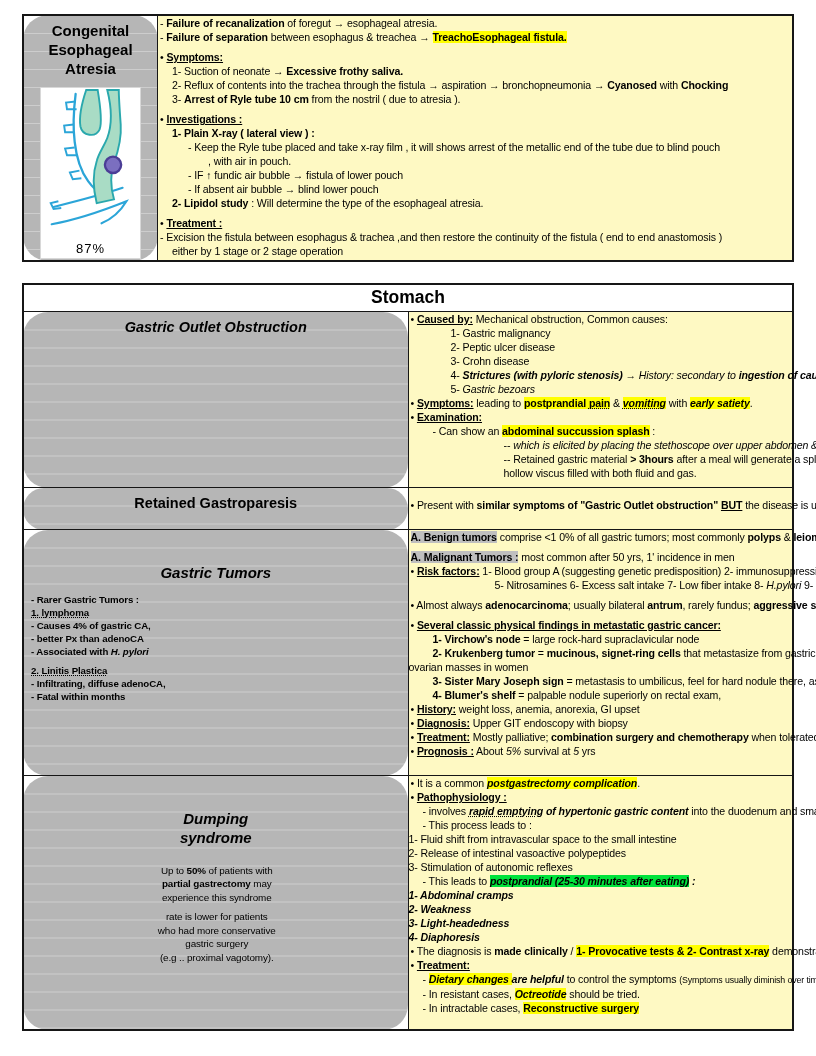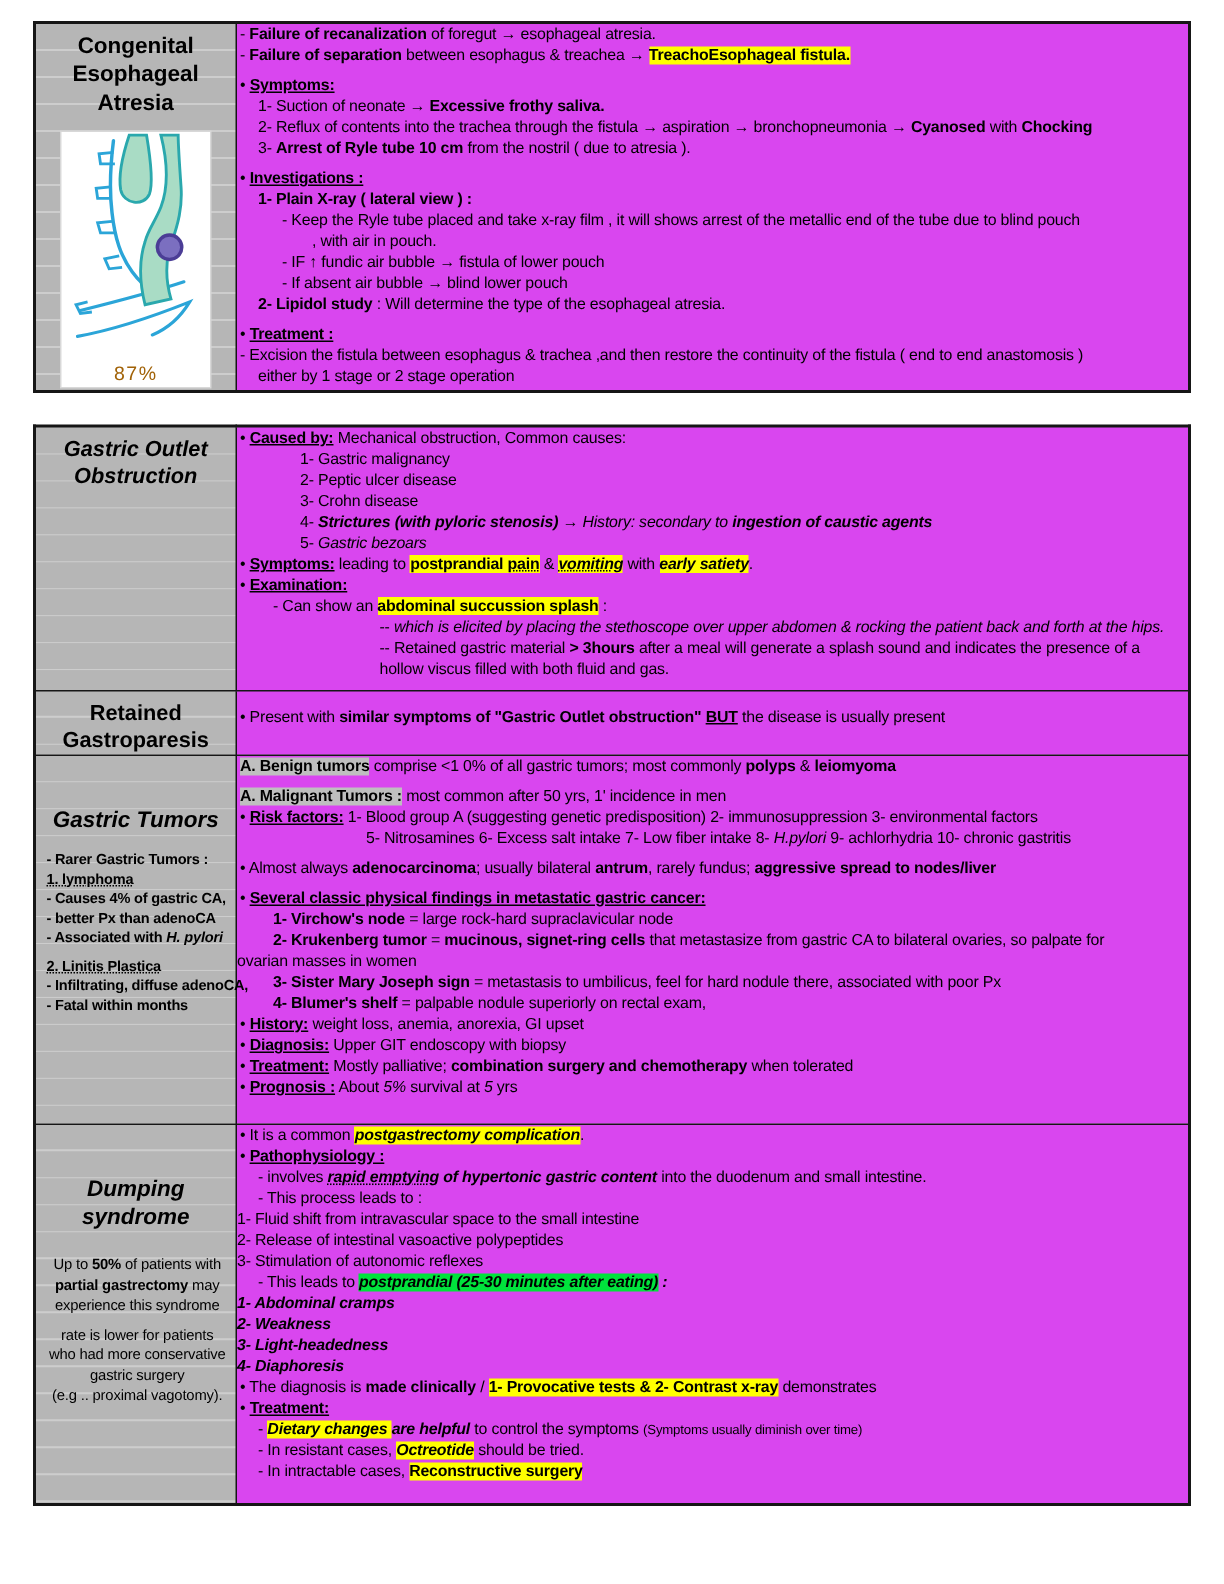--- a/index.html
+++ b/index.html
@@ -3,42 +3,42 @@
 <meta charset="utf-8">
 <style>
   html,body{margin:0;padding:0;background:#e9e9e9;}
   .page{position:relative;width:816px;height:1056px;background:#ffffff;margin:0 auto;
         font-family:"Liberation Sans",sans-serif;color:#000;overflow:hidden;}
   .content{position:absolute;left:22px;top:14px;width:772px;}
   table.note{border-collapse:collapse;width:772px;table-layout:fixed;}
   table.note td,table.note th{border:1.4px solid #161616;vertical-align:top;padding:0;}
   table.note{border:2.2px solid #161616;}
   .labelcell{width:133px;background:#b6b6b6;
-     background-image:repeating-linear-gradient(to bottom,rgba(255,255,255,0) 0 17px,rgba(255,255,255,.32) 17px 18px);}
-  .contentcell{background:#d946ef;padding:4px 6px 3px 7px;margin-top:16px;}
+     background-image:repeating-linear-gradient(to bottom,rgba(255,255,255,0) 0 17px,rgba(255,255,255,.32) 17px 18px);border-radius:25px;}
+  .contentcell{background:#fef9c3;padding:4px 6px 3px 7px;margin-top:16px;}
   .celltitle{font-weight:bold;font-size:15px;text-align:center;line-height:1.25;padding:6px 8px 0 8px;}
   .celltitle.it{font-style:italic;}
   .celltitle.mid{font-size:14.5px;}
   
   .ln{font-size:10.6px;line-height:14px;letter-spacing:-0.12px;white-space:nowrap;overflow:visible;}
   .sp{height:6px;}
   .lvl0{padding-left:2px}.lvl1{padding-left:14px}.lvl2{padding-left:24px}
   .lvl3{padding-left:30px}.lvl4{padding-left:50px}.lvl5{padding-left:42px}
   .lvl6{padding-left:86px}.lvl7{padding-left:95px}.lvl8{}.lvl9{}
   .b{font-weight:bold}.i{font-style:italic}
   .u{text-decoration:underline}
   .du{text-decoration:underline;text-decoration-style:dotted;}
   .y{background:#ffff00}.g{background:#00e33c}.gr{background:#bfbfbf}
   .sm{font-size:8.8px}
   
   .t1-left{height:244px;}
   .imgbox{width:99px;height:170px;background:#fff;margin:10px auto 0 auto;position:relative;
           box-shadow:0 0 0 1px #d8d8d8;}
   .imgbox svg{display:block;margin:2px auto 0 auto;}
-  .pct{position:absolute;bottom:2px;width:100%;text-align:center;font-size:13px;color:#a16207;letter-spacing:1px;}
+  .pct{position:absolute;bottom:2px;width:100%;text-align:center;font-size:13px;color:#000000;letter-spacing:1px;}
   
   .t2{margin-top:21px;}
   .t2 .hdr{font-weight:bold;font-size:17.5px;text-align:center;padding:2px 0 3px 0;background:#fff;}
   .rowGOO{height:176px}.rowDia{height:42px}.rowTum{height:246px}.rowDum{height:254px}
   .lblwrap{display:flex;flex-direction:column;height:100%;box-sizing:border-box;}
   .vcenter{justify-content:center;}
   .sidenotes{font-size:9.7px;line-height:13px;padding:10px 2px 0 5px;text-align:left;letter-spacing:-0.1px;}
   .sidenotes .ln{font-size:9.7px;line-height:13px;}
   .dumpnotes{font-size:9.9px;line-height:13.5px;padding:16px 3px 0 3px;text-align:center;letter-spacing:-0.1px;}
   .dumpnotes .ln{font-size:9.9px;line-height:13.5px;}
@@ -99,20 +99,23 @@
                 <div class="ln lvl0"><span>-   Excision the fistula between esophagus &amp; trachea ,and then restore the continuity of the fistula ( end to end anastomosis )</span></div>
                 <div class="ln lvl1"><span>either by 1 stage or 2 stage operation</span></div>
               </div>
         </td>
       </tr>
     </tbody>
       </table>
 
     <table class="note t2">
       <tbody>
+          <tr>
+        <td colspan="2" class="hdr">Stomach</td>
+      </tr>
       <tr class="rowGOO">
         <td class="labelcell">
           <div class="lblwrap vcenter">
             <div class="celltitle it mid">Gastric Outlet Obstruction</div>
           </div>
         </td>
         <td class="contentcell">
           <div>
                 <div class="ln lvl0"><span>• </span><span class="b u">Caused by:</span><span> Mechanical obstruction, Common causes:</span></div>
                 <div class="ln lvl5"><span>1-   Gastric malignancy</span></div>

